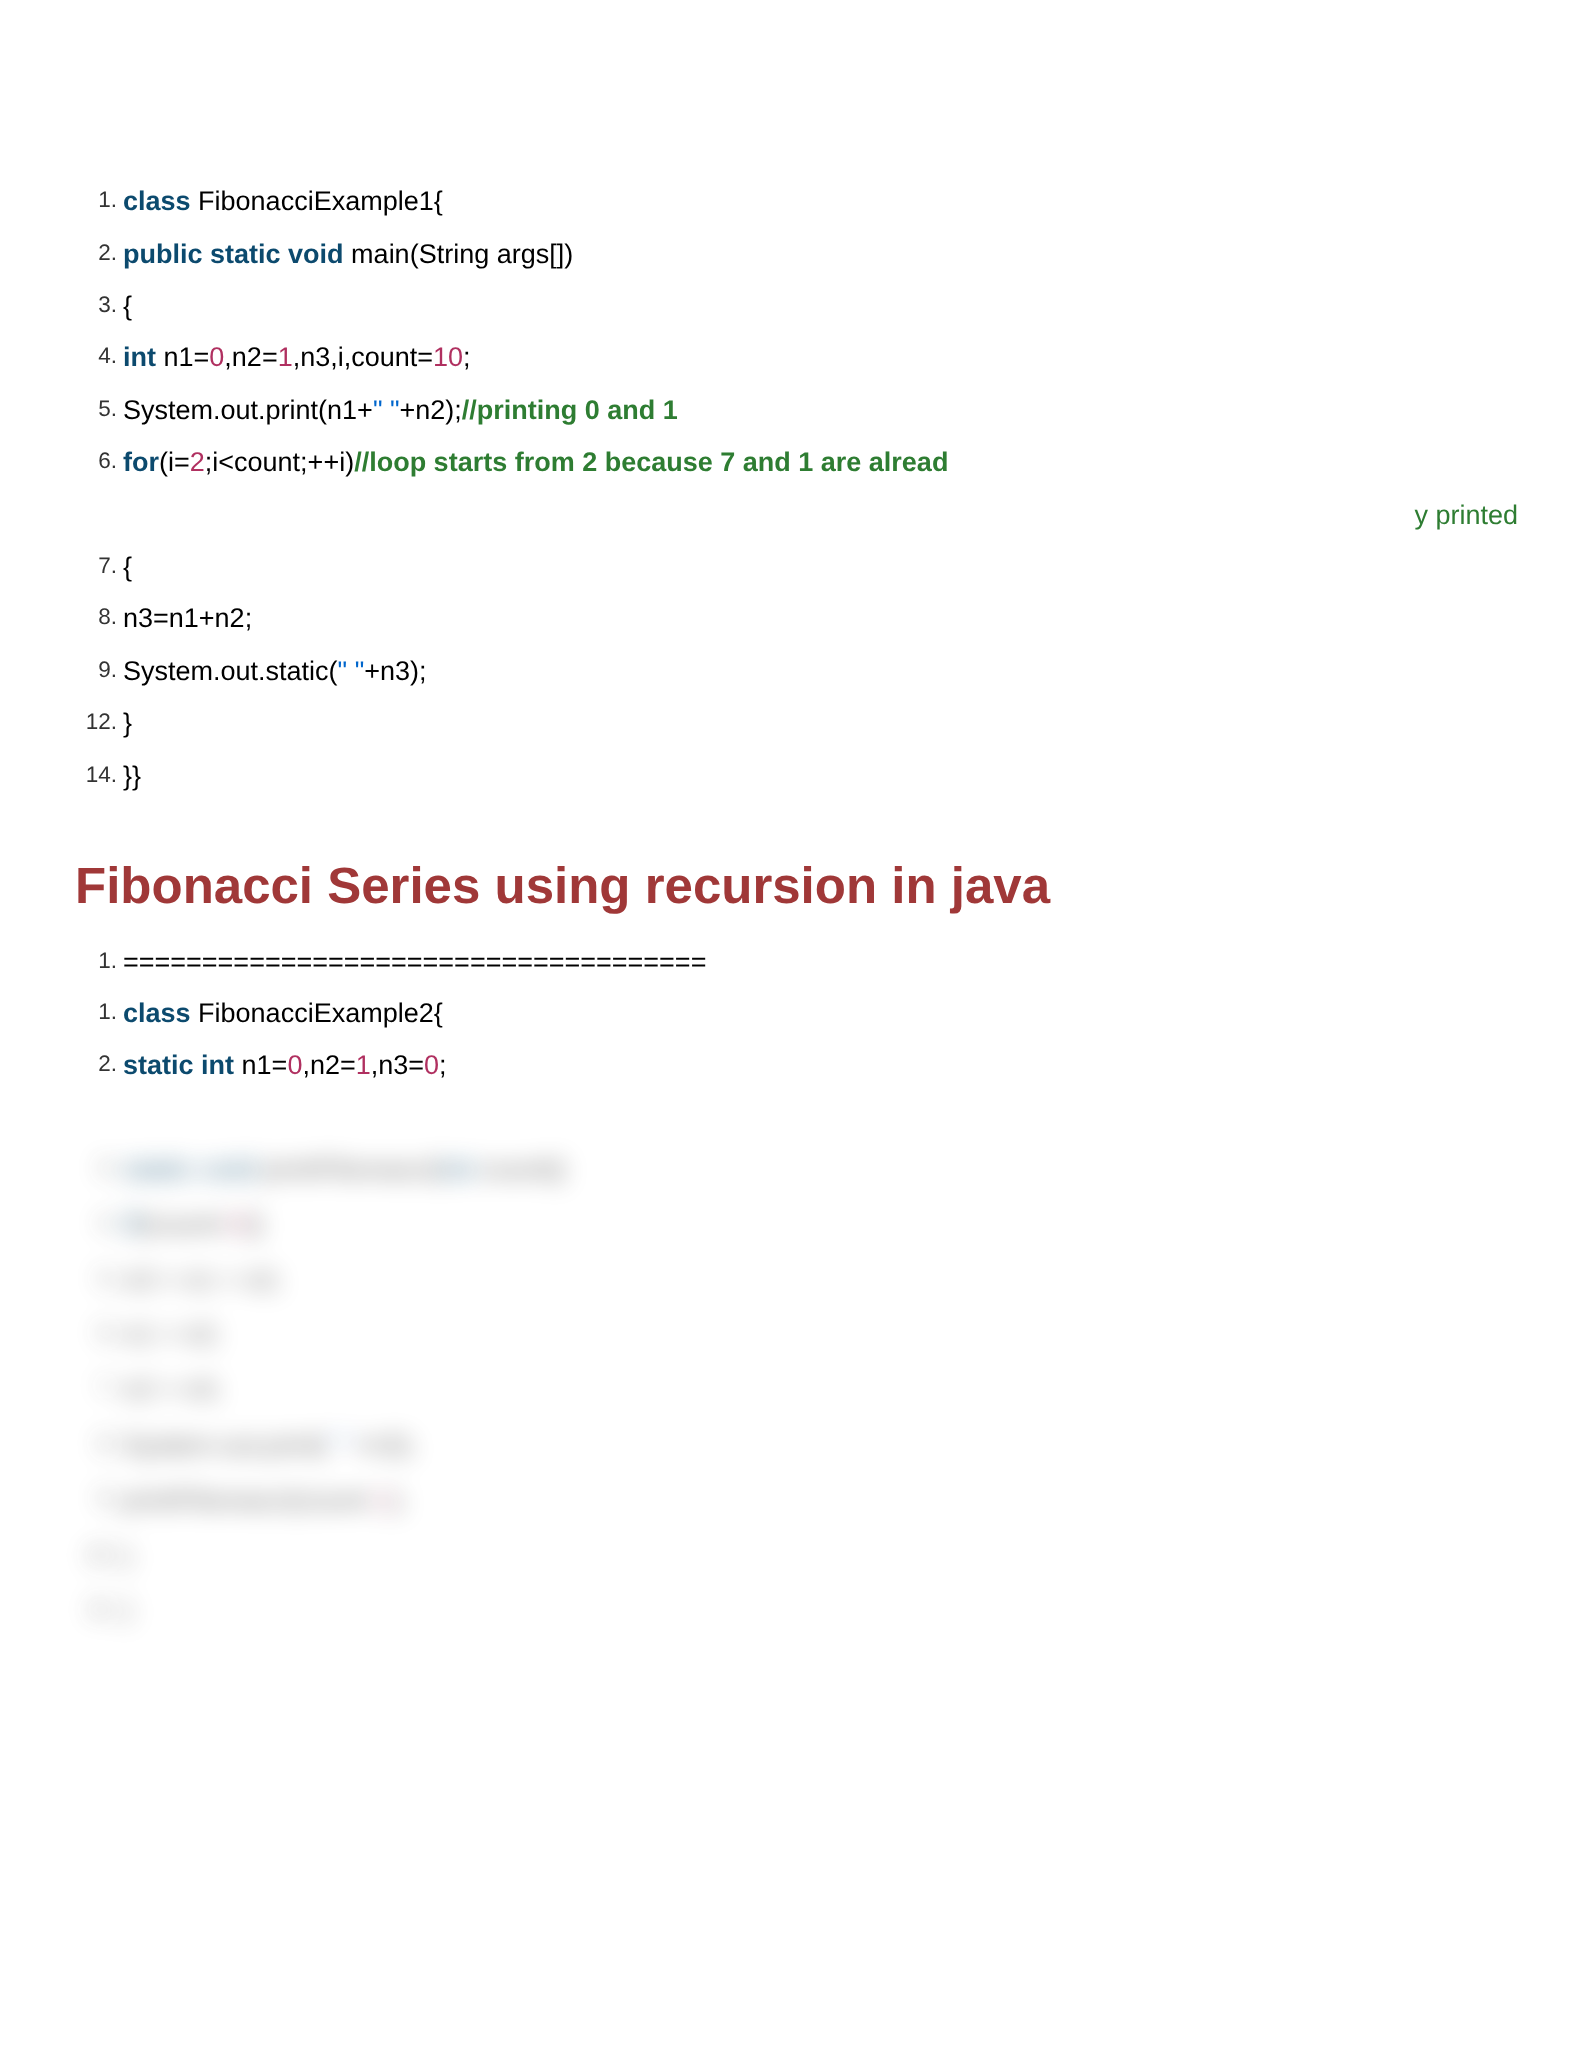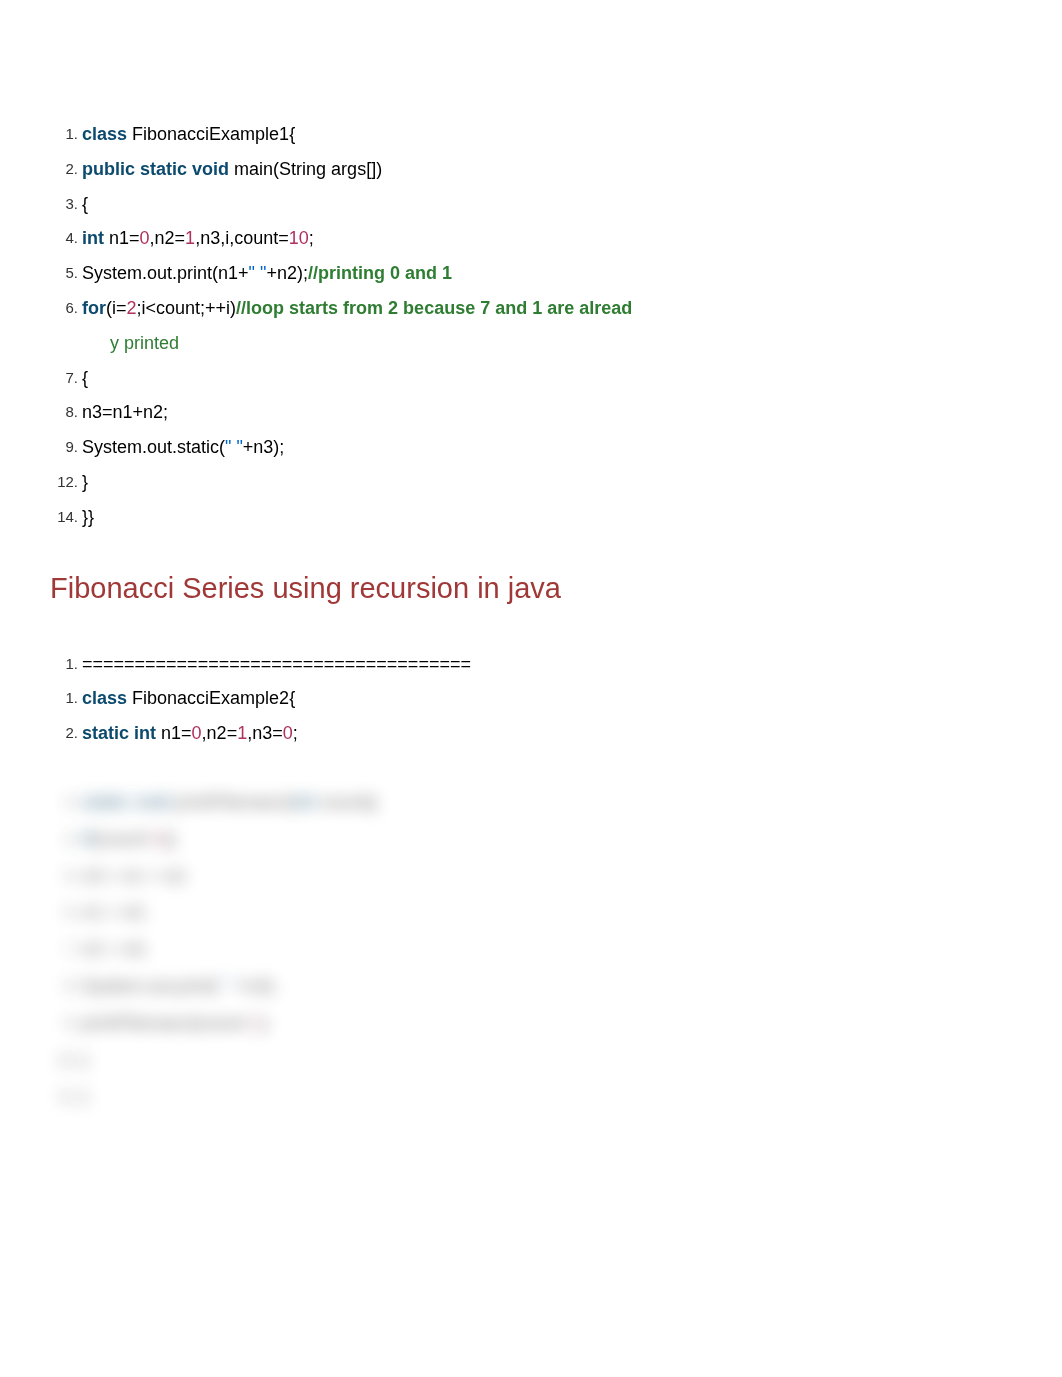--- a/index.html
+++ b/index.html
@@ -49,26 +49,27 @@
     .comment {
       color: #2e7d32;
       font-weight: bold;
     }
     .wrapped-line {
       padding-left: 60px;
       color: #2e7d32;
       font-size: 18px;
       line-height: 1.6;
       margin-bottom: 6px;
+      text-align: right;
     }
     h2.section-heading {
       color: #a03838;
-      font-size: 29px;
-      font-weight: normal;
-      margin: 30px 0 45px 0;
+      font-size: 34px;
+      font-weight: bold;
+      margin: 30px 0 16px 0;
       font-family: Arial, sans-serif;
     }
     .blurred-section {
       filter: blur(8px);
       opacity: 0.6;
       pointer-events: none;
       user-select: none;
     }
     .blurred-section .code-line {
       margin-bottom: 8px;

